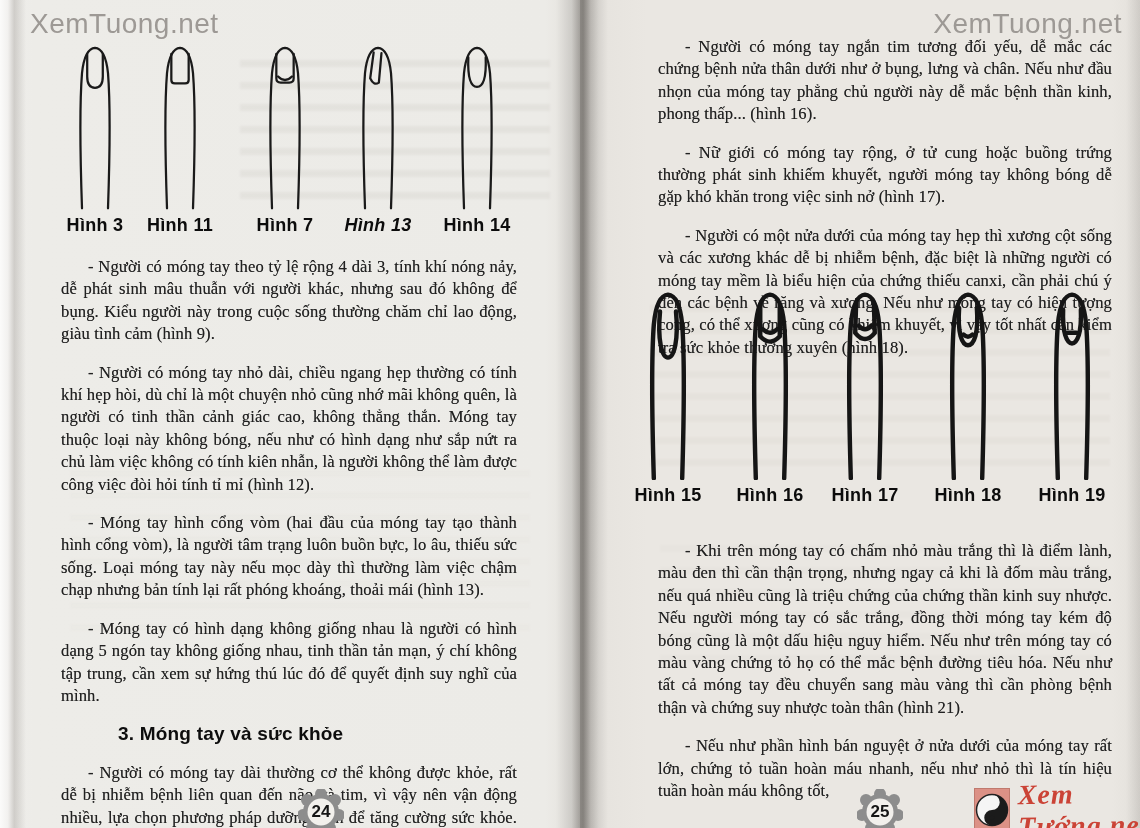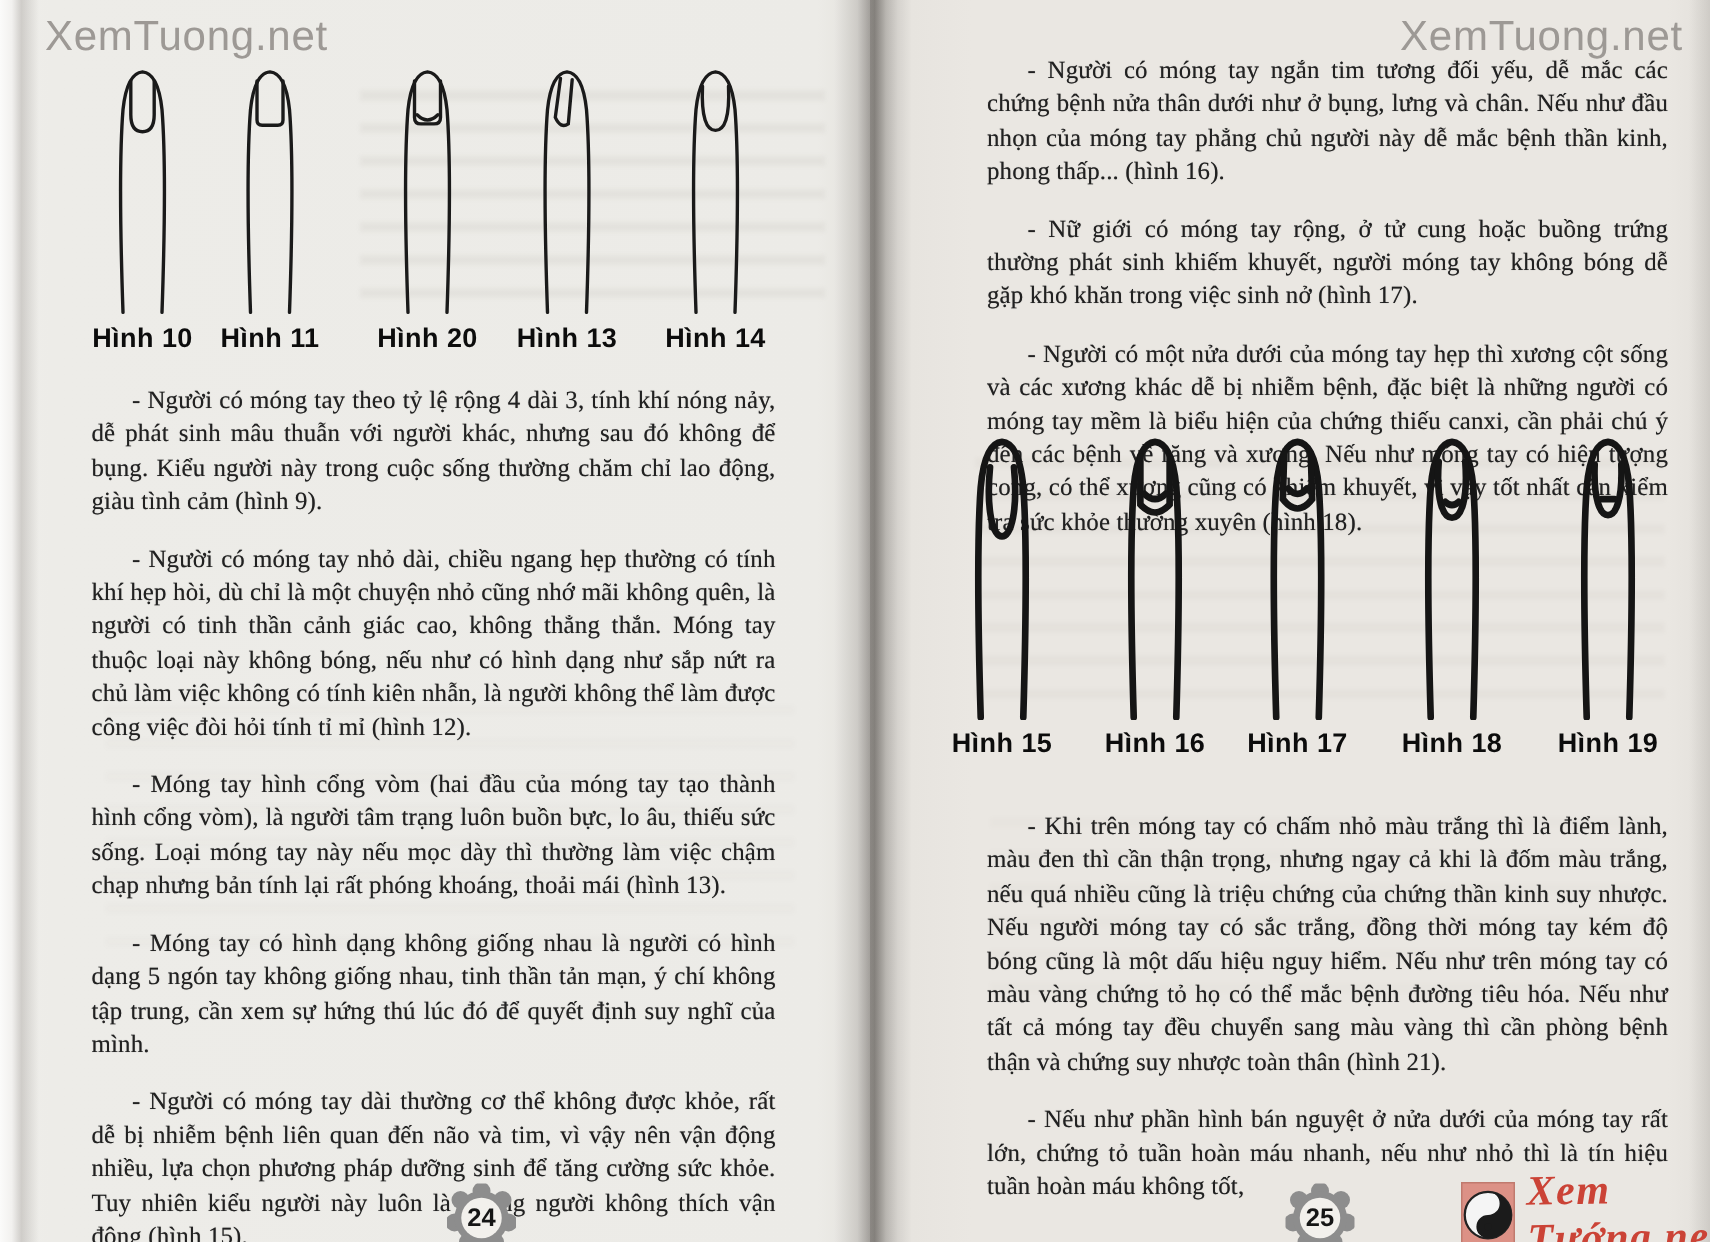--- a/index.html
+++ b/index.html
@@ -71,61 +71,62 @@
   <div class="ghost" style="left:660px;top:545px;width:440px;height:120px;opacity:.18;"></div>
 
   <div class="wm" style="left:30px;top:8px;">XemTuong.net</div>
   <div class="wm" style="right:18px;top:8px;position:absolute;">XemTuong.net</div>
 
   <div class="fig" style="left:47px;top:28px;">
     <svg width="54" height="182" viewBox="0 0 60 210" fill="none" stroke="#1a1a1a" stroke-width="2.6" stroke-linecap="round">
       <path d="M15 208 C13 150 12 90 15 52 Q18 24 30 23 Q42 24 45 52 C48 90 47 150 45 208"></path>
       <path d="M21 30 L21 56 Q21 69 30 69 Q39 69 39 56 L39 30"></path>
     </svg>
-    <div class="fig-label">Hình 10</div>
+    <div class="fig-label">Hình 3</div>
   </div>
 
   <div class="fig" style="left:132px;top:28px;">
     <svg width="54" height="182" viewBox="0 0 60 210" fill="none" stroke="#1a1a1a" stroke-width="2.6" stroke-linecap="round">
       <path d="M15 208 C13 150 12 90 15 52 Q18 24 30 23 Q42 24 45 52 C48 90 47 150 45 208"></path>
       <path d="M20 30 L20 60 Q20 64 24 64 L36 64 Q40 64 40 60 L40 30"></path>
     </svg>
     <div class="fig-label">Hình 11</div>
   </div>
 
   <div class="fig" style="left:237px;top:28px;">
     <svg width="54" height="182" viewBox="0 0 60 210" fill="none" stroke="#1a1a1a" stroke-width="2.6" stroke-linecap="round">
       <path d="M15 208 C13 150 12 90 15 52 Q18 24 30 23 Q42 24 45 52 C48 90 47 150 45 208"></path>
       <path d="M20 30 L20 58 Q20 63 25 63 L35 63 Q40 63 40 58 L40 30"></path>
       <path d="M22 56 Q30 64 38 56"></path>
     </svg>
-    <div class="fig-label">Hình 20</div>
-  </div>
-
-  <div class="fig" style="left:330px;top:28px;">
+    <div class="fig-label">Hình 7</div>
+  </div>
+
+  <div class="fig" style="left:330px;top:28px;font-style:italic;">
     <svg width="54" height="182" viewBox="0 0 60 210" fill="none" stroke="#1a1a1a" stroke-width="2.6" stroke-linecap="round">
       <path d="M15 208 C13 150 12 90 15 52 Q18 24 30 23 Q42 24 45 52 C48 90 47 150 45 208"></path>
       <path d="M25 28 L21 58 Q25 67 31 63 L34 29"></path>
     </svg>
     <div class="fig-label">Hình 13</div>
   </div>
 
   <div class="fig" style="left:429px;top:28px;">
     <svg width="54" height="182" viewBox="0 0 60 210" fill="none" stroke="#1a1a1a" stroke-width="2.6" stroke-linecap="round">
       <path d="M15 208 C13 150 12 90 15 52 Q18 24 30 23 Q42 24 45 52 C48 90 47 150 45 208"></path>
       <path d="M20 34 C19 58 23 68 30 68 C37 68 41 58 40 34"></path>
     </svg>
     <div class="fig-label">Hình 14</div>
   </div>
 
   <div class="col" style="left:45px;top:240px;width:488px;">
     <p>- Người có móng tay theo tỷ lệ rộng 4 dài 3, tính khí nóng nảy, dễ phát sinh mâu thuẫn với người khác, nhưng sau đó không để bụng. Kiểu người này trong cuộc sống thường chăm chỉ lao động, giàu tình cảm (hình 9).</p>
     <p>- Người có móng tay nhỏ dài, chiều ngang hẹp thường có tính khí hẹp hòi, dù chỉ là một chuyện nhỏ cũng nhớ mãi không quên, là người có tinh thần cảnh giác cao, không thẳng thắn. Móng tay thuộc loại này không bóng, nếu như có hình dạng như sắp nứt ra chủ làm việc không có tính kiên nhẫn, là người không thể làm được công việc đòi hỏi tính tỉ mỉ (hình 12).</p>
     <p>- Móng tay hình cổng vòm (hai đầu của móng tay tạo thành hình cổng vòm), là người tâm trạng luôn buồn bực, lo âu, thiếu sức sống. Loại móng tay này nếu mọc dày thì thường làm việc chậm chạp nhưng bản tính lại rất phóng khoáng, thoải mái (hình 13).</p>
     <p>- Móng tay có hình dạng không giống nhau là người có hình dạng 5 ngón tay không giống nhau, tinh thần tản mạn, ý chí không tập trung, cần xem sự hứng thú lúc đó để quyết định suy nghĩ của mình.</p>
+    <p class="heading">3. Móng tay và sức khỏe</p>
     <p>- Người có móng tay dài thường cơ thể không được khỏe, rất dễ bị nhiễm bệnh liên quan đến não và tim, vì vậy nên vận động nhiều, lựa chọn phương pháp dưỡng sinh để tăng cường sức khỏe. Tuy nhiên kiểu người này luôn là những người không thích vận động (hình 15).</p>
   </div>
 
   <div class="badge" style="left:298px;top:789px;">
     <svg width="46" height="46" viewBox="0 0 46 46">
       <g fill="#8d8d8d">
         <circle cx="23" cy="5" r="6"></circle>
           <circle cx="37" cy="11" r="6"></circle>
           <circle cx="41" cy="26" r="6"></circle>
         <circle cx="32" cy="39" r="6"></circle>

